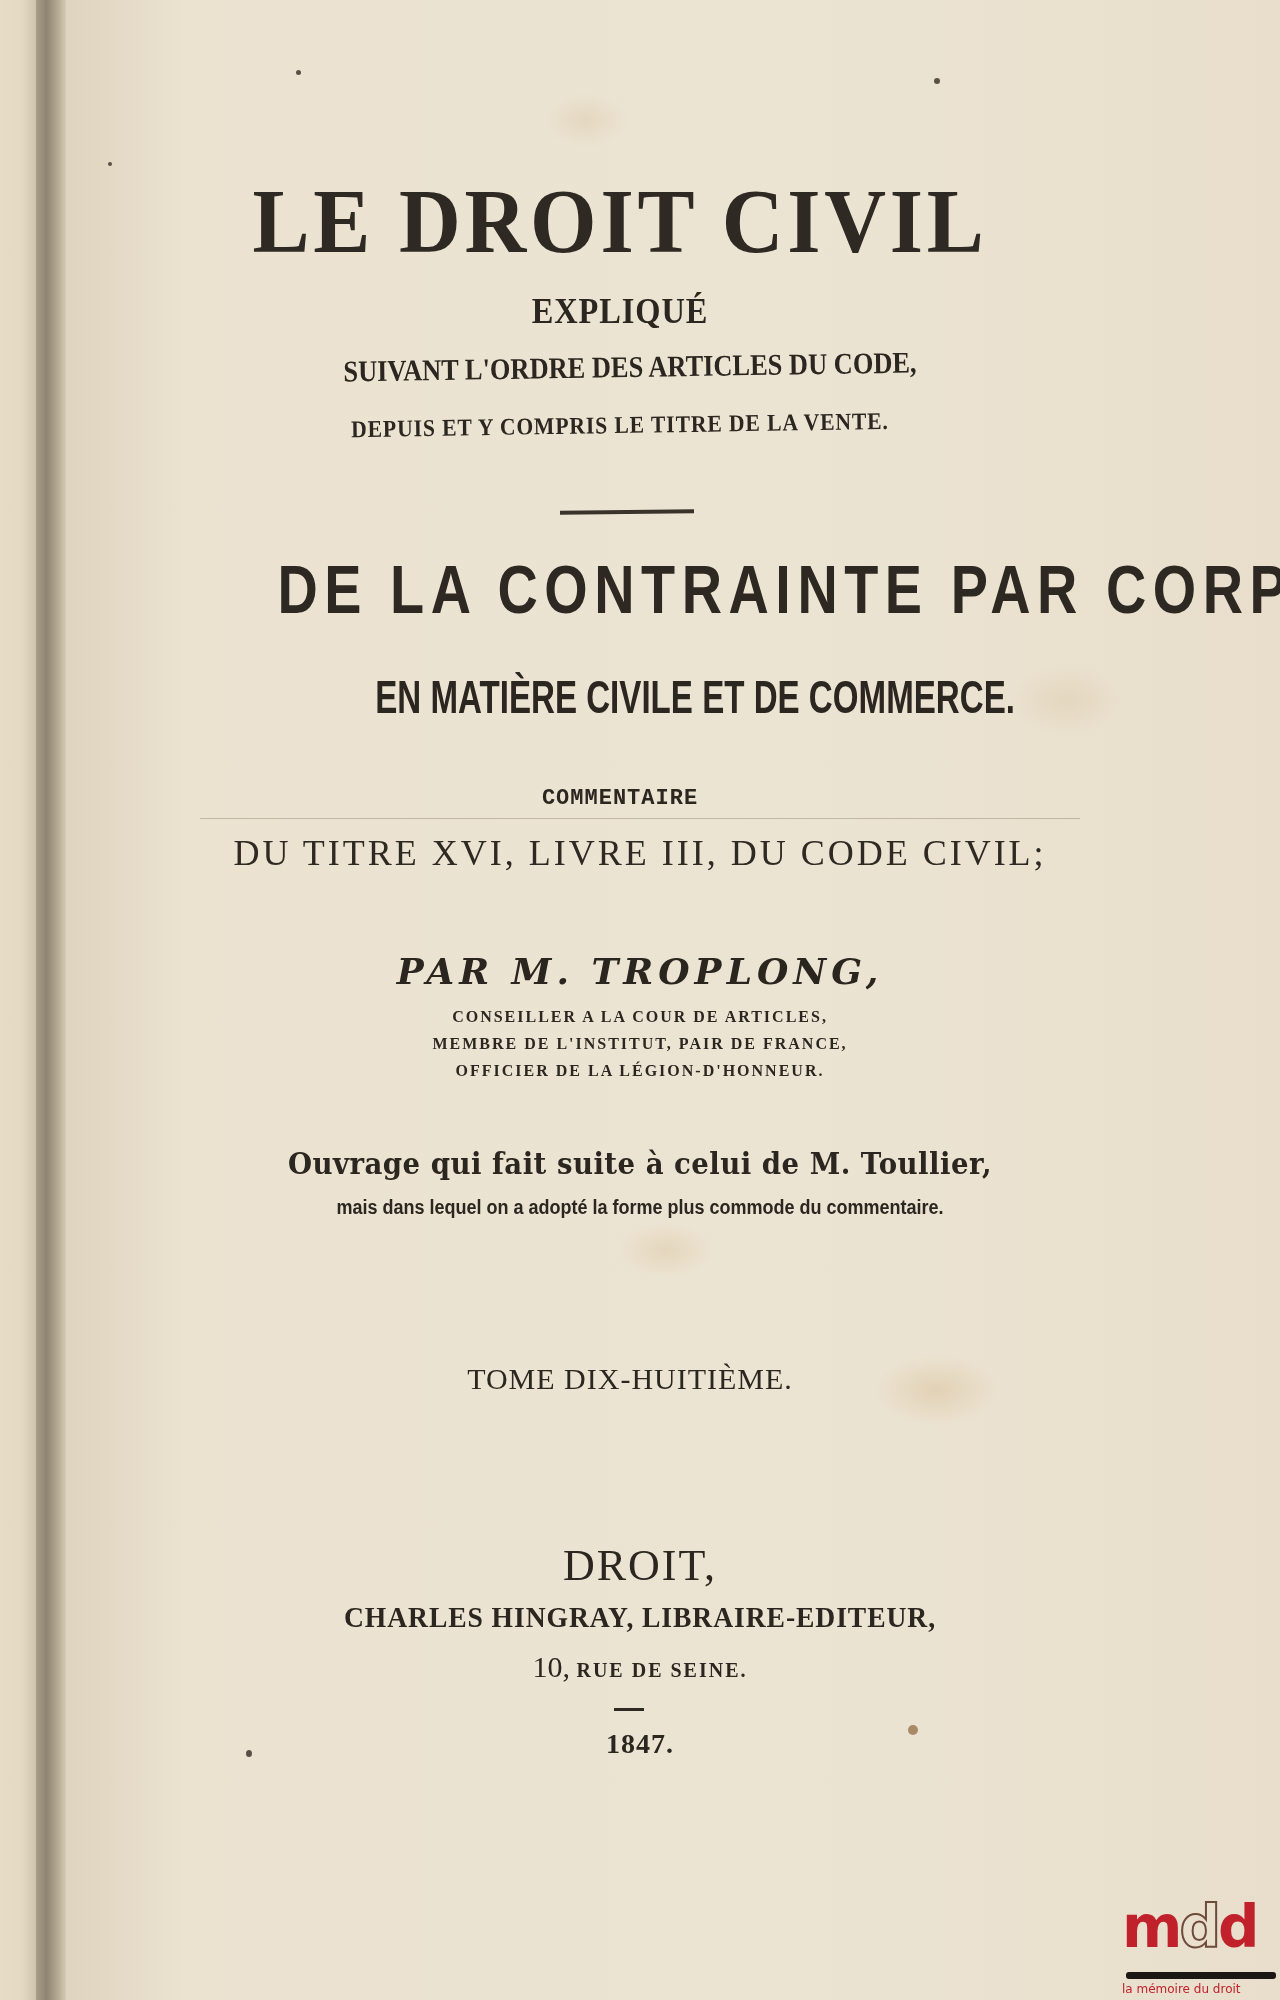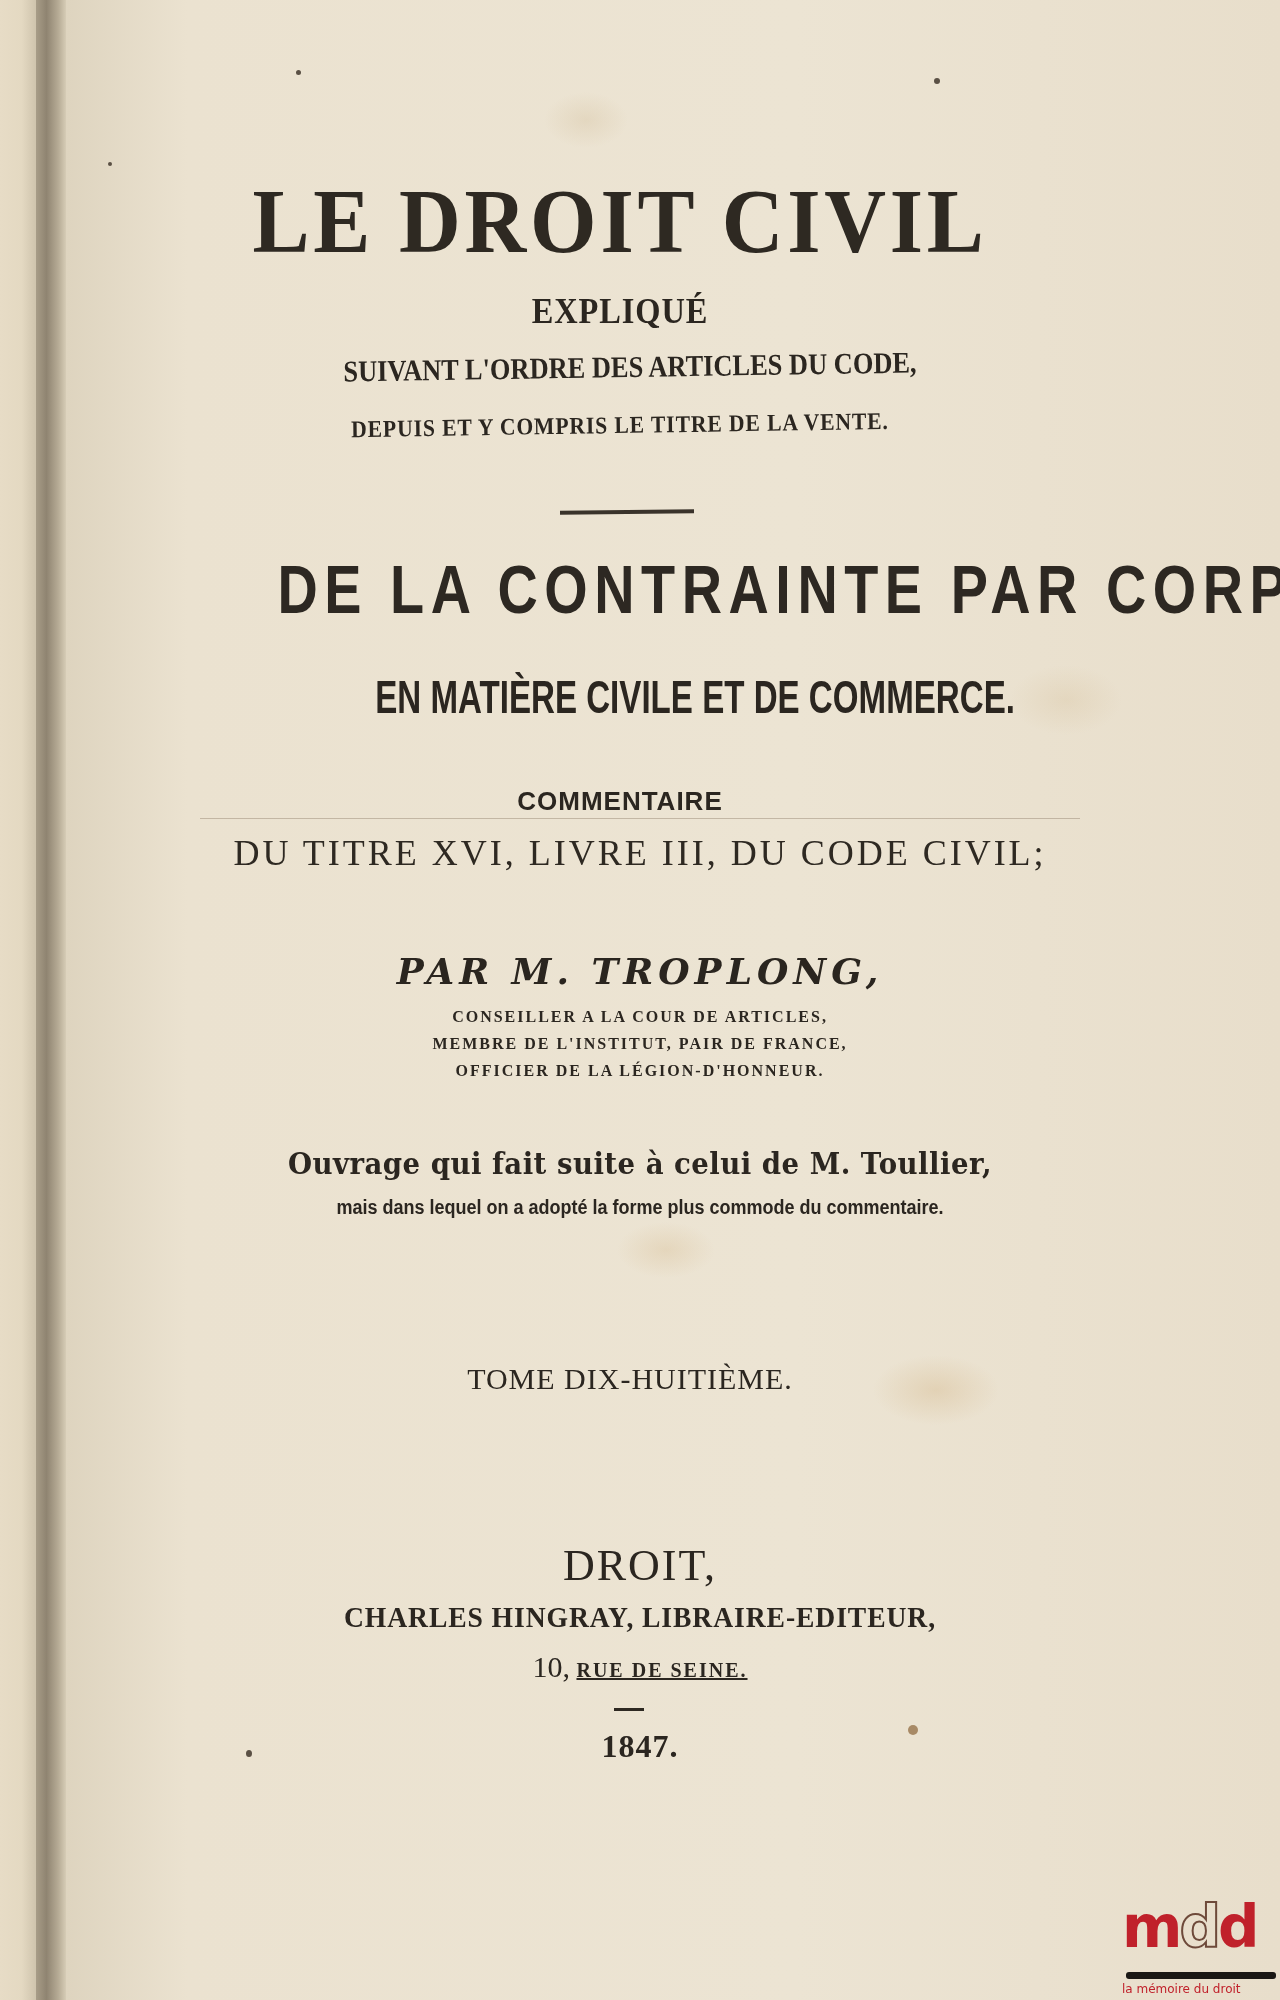--- a/index.html
+++ b/index.html
@@ -51,22 +51,22 @@
     .contrainte {
       top: 550px; left: 200px; width: 860px; font-family: "Liberation Sans", sans-serif;
       font-size: 68px; font-weight: bold; letter-spacing: 8px; color: #2d2822;
       transform: scaleX(0.82); transform-origin: center;
     }
     .matiere {
       top: 670px; left: 280px; width: 680px; font-family: "Liberation Sans", sans-serif;
       font-size: 46px; font-weight: bold; transform: scaleX(0.72);
     }
     .commentaire {
-      top: 786px; left: 400px; width: 440px; font-family: Liberation Sans, sans-serif;
-      font-size: 26px; font-weight: bold; letter-spacing: 1px;
+      top: 786px; left: 400px; width: 440px; font-family: Liberation Mono, monospace;
+      font-size: 22px; font-weight: bold; letter-spacing: 1px;
     }
     .rule-thin {
       position: absolute; top: 818px; left: 200px; width: 880px; height: 1px;
       background: rgba(120,100,80,0.35);
     }
     .du-titre {
       top: 832px; left: 200px; width: 880px; font-family: "Liberation Serif", serif;
       font-size: 36px; letter-spacing: 3px; color: #2e2922;
     }
     .par-m {
@@ -100,27 +100,27 @@
     }
     .hingray {
       top: 1600px; left: 200px; width: 880px; font-family: "Liberation Serif", serif;
       font-size: 30px; font-weight: bold; letter-spacing: 1px; transform: scaleX(0.92);
     }
     .rue {
       top: 1650px; left: 300px; width: 680px; font-family: "Liberation Serif", serif;
       font-size: 26px;
     }
     .rue .num { font-size: 30px; margin-top: 44px; }
-    .rue .rest { font-size: 20px; font-weight: bold; letter-spacing: 2px; text-decoration: underline; }
+    .rue .rest { font-size: 20px; font-weight: bold; letter-spacing: 2px; }
     .rule2 {
       position: absolute; top: 1708px; left: 614px; width: 30px; height: 3px; background: #2e2922;
     }
     .year {
       top: 1728px; left: 400px; width: 480px; font-family: "Liberation Serif", serif;
-      font-size: 32px; font-weight: bold; letter-spacing: 1px;
+      font-size: 28px; font-weight: bold; letter-spacing: 1px;
     }
     .spot { position: absolute; border-radius: 50%; background: #5a5044; }
     .logo {
       position: absolute; left: 1118px; top: 1892px; width: 162px; height: 108px;
     }
     .logo-mark {
       position: absolute; left: 4px; top: 6px; font-family: "DejaVu Sans", sans-serif;
       font-size: 58px; font-weight: bold; color: #c0212b; letter-spacing: -3px; line-height: 1;
     }
     .logo-mark .mid { color: transparent; -webkit-text-stroke: 2px #6e4a3a; }

